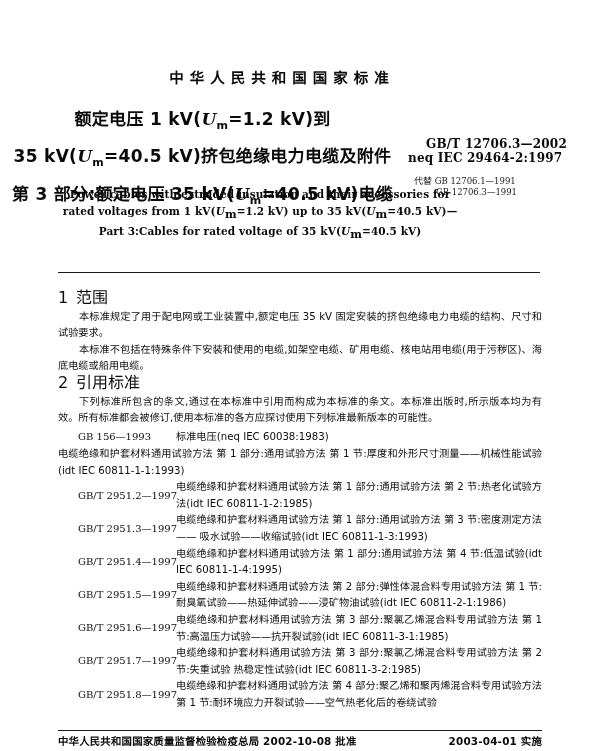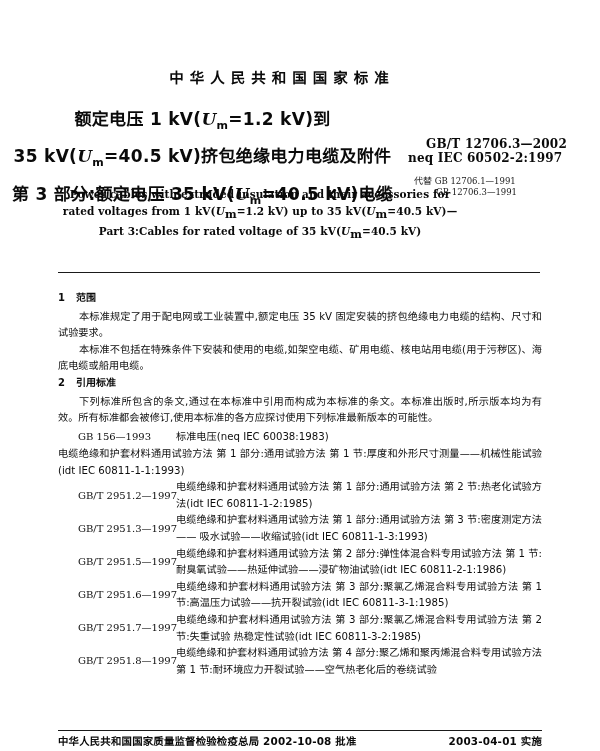--- a/index.html
+++ b/index.html
@@ -114,22 +114,22 @@
   .body {
     position: absolute;
     left: 58px;
     top: 290px;
     width: 484px;
     font-size: 10.2px;
     line-height: 16.4px;
     color: #0d0d0d;
   }
   h2.clause {
-    font-size: 10px;
-    font-weight: bold;
+    font-size: 16px;
+    font-weight: normal;
     margin: 0 0 3px 0;
     padding: 0;
     line-height: 16px;
   }
   h2.clause .num { display: inline-block; width: 18px; }
   p.para {
     margin: 0;
     padding: 0;
     text-indent: 21px;
     text-align: justify;
@@ -201,21 +201,21 @@
     <div class="title-cn ln2">
       35 kV(<span class="ital">U</span><span class="sub">m</span>=40.5 kV)挤包绝缘电力电缆及附件
     </div>
     <div class="title-cn ln3">
       第 3 部分:额定电压 35 kV(<span class="ital">U</span><span class="sub">m</span>=40.5 kV)电缆
     </div>
   </div>
 
   <div class="stdnum">
     <div class="l1">GB/T 12706.3—2002</div>
-    <div class="l2">neq IEC 60502-2:1997</div>
+    <div class="l2">neq IEC 29464-2:1997</div>
   </div>
 
   <div class="replaces">
     <div class="r1"><span class="cn">代替</span> <span>GB 12706.1—1991</span></div>
     <div class="r2"><span>GB 12706.3—1991</span></div>
   </div>
 
   <div class="title-en">
     <div>Power cables with extruded insulation and their accessories for</div>
     <div>rated voltages from 1 kV(<span class="ital">U</span><span class="sub">m</span>=1.2 kV) up to 35 kV(<span class="ital">U</span><span class="sub">m</span>=40.5 kV)—</div>
@@ -247,20 +247,24 @@
       </div>
       <div class="refrow">
         <div class="refcode">GB/T 2951.2—1997</div>
         <div class="reftext">电缆绝缘和护套材料通用试验方法  第 1 部分:通用试验方法  第 2 节:热老化试验方法(idt IEC 60811-1-2:1985)</div>
       </div>
       <div class="refrow">
         <div class="refcode">GB/T 2951.3—1997</div>
         <div class="reftext">电缆绝缘和护套材料通用试验方法  第 1 部分:通用试验方法  第 3 节:密度测定方法—— 吸水试验——收缩试验(idt IEC 60811-1-3:1993)</div>
       </div>
       <div class="refrow">
+        <div class="refcode">GB/T 2951.4—1997</div>
+        <div class="reftext">电缆绝缘和护套材料通用试验方法  第 1 部分:通用试验方法  第 4 节:低温试验(idt IEC 60811-1-4:1995)</div>
+      </div>
+      <div class="refrow">
         <div class="refcode">GB/T 2951.5—1997</div>
         <div class="reftext">电缆绝缘和护套材料通用试验方法  第 2 部分:弹性体混合料专用试验方法  第 1 节:耐臭氧试验——热延伸试验——浸矿物油试验(idt IEC 60811-2-1:1986)</div>
       </div>
       <div class="refrow">
         <div class="refcode">GB/T 2951.6—1997</div>
         <div class="reftext">电缆绝缘和护套材料通用试验方法  第 3 部分:聚氯乙烯混合料专用试验方法  第 1 节:高温压力试验——抗开裂试验(idt IEC 60811-3-1:1985)</div>
       </div>
       <div class="refrow">
         <div class="refcode">GB/T 2951.7—1997</div>
         <div class="reftext">电缆绝缘和护套材料通用试验方法  第 3 部分:聚氯乙烯混合料专用试验方法  第 2 节:失重试验  热稳定性试验(idt IEC 60811-3-2:1985)</div>

